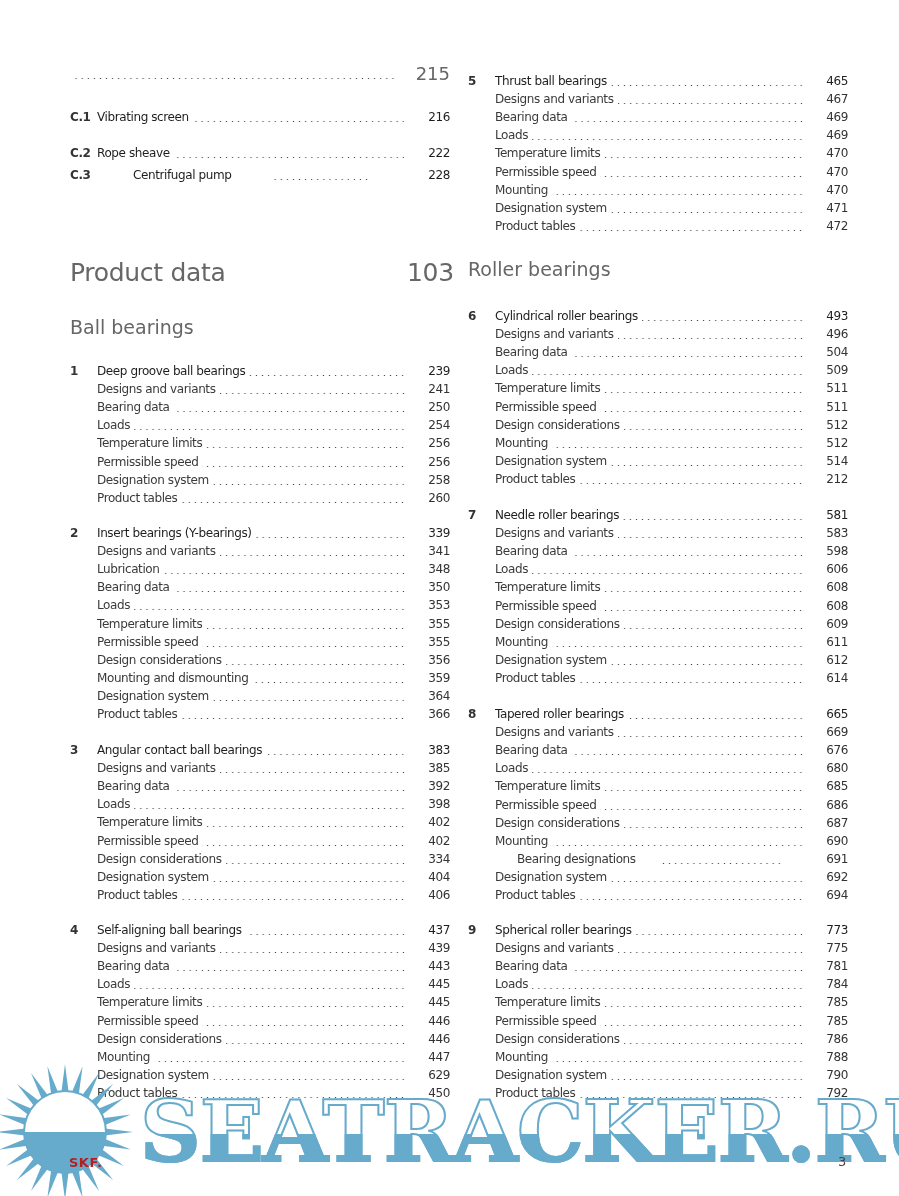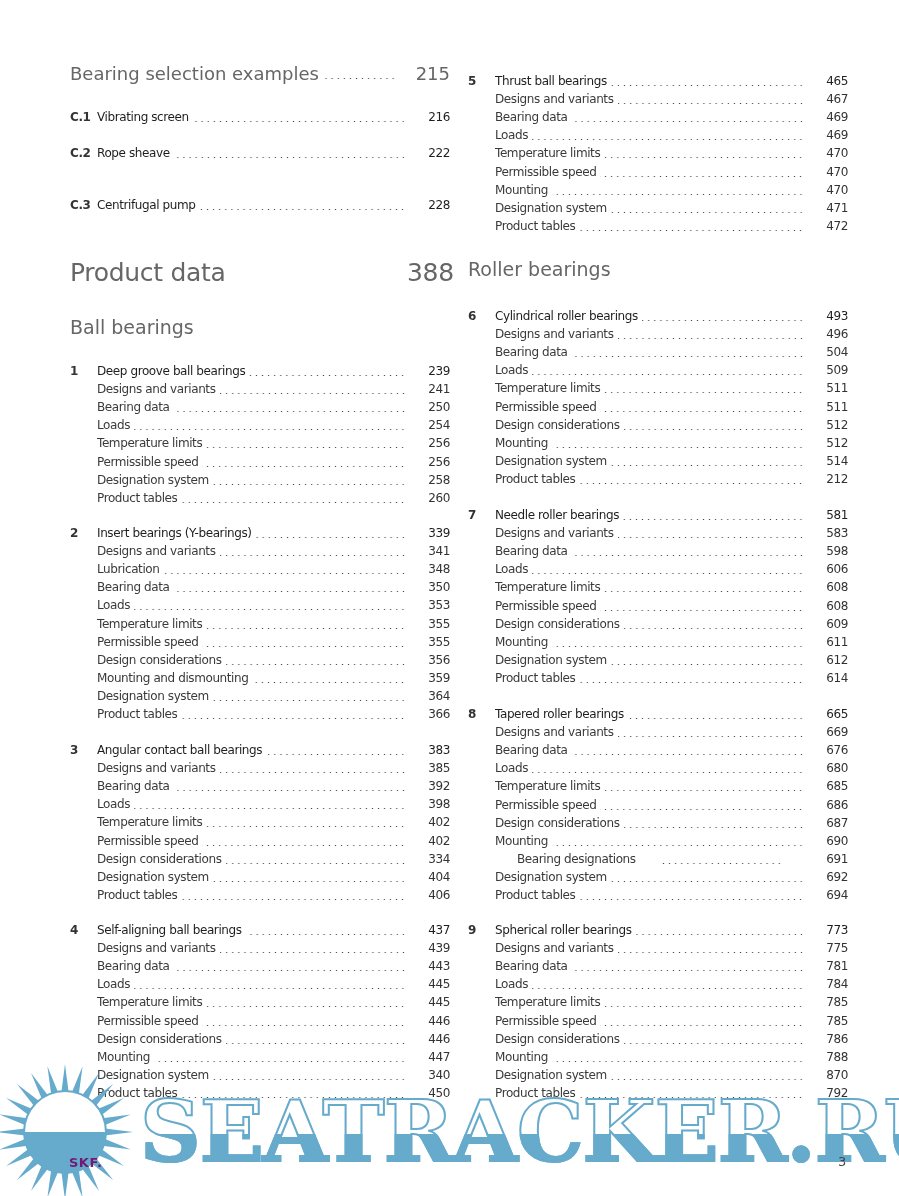--- a/index.html
+++ b/index.html
@@ -26,55 +26,54 @@
   .h-sel { position: absolute; font-size: 18px; color: #666; display: flex; align-items: baseline; width: 380px; white-space: nowrap; }
   .h-sel .leader { top: 0; }
   .h-sel .pg { width: 50px; text-align: right; font-size: 18px; }
 
   .watermark { position: absolute; left: 140px; top: 1090px; font-family: "DejaVu Serif", serif; font-weight: bold;
                font-size: 84px; letter-spacing: -1px; color: transparent;
                background: linear-gradient(to bottom, #ffffff 0%, #ffffff 52%, #66aacc 52%, #66aacc 100%);
                -webkit-background-clip: text; background-clip: text;
                -webkit-text-stroke: 2px #66aacc; line-height: 1; white-space: nowrap; }
   .sun { position: absolute; left: -5px; top: 1062px; width: 140px; height: 140px; }
-  .skf { position: absolute; left: 69px; top: 1155px; font-family: "DejaVu Sans", sans-serif; font-weight: bold; font-size: 13px; color: #701a75; letter-spacing: 0.5px; }
+  .skf { position: absolute; left: 69px; top: 1155px; font-family: "DejaVu Sans", sans-serif; font-weight: bold; font-size: 13px; color: #b91c1c; letter-spacing: 0.5px; }
   .page-number { position: absolute; left: 838px; top: 1154px; font-size: 13px; color: #444; }
 </style>
 </head>
 <body>
 
 <div class="col col-left">
 
   <div class="h-sel" style="left:0; top:63px;">
-    <span>Bearing selection examples</span>
     <span class="leader"></span>
     <span class="pg">215</span>
   </div>
 
   <div class="row chapter" style="top:107px;">
     <span class="num" style="width:27px">C.1</span>
     <span class="label">Vibrating screen</span>
     <span class="leader"></span>
     <span class="page">216</span>
   </div>
   <div class="row chapter" style="top:143px;">
     <span class="num">C.2</span>
     <span class="label">Rope sheave</span>
     <span class="leader"></span>
     <span class="page">222</span>
   </div>
-  <div class="row chapter" style="top:195px;">
+  <div class="row chapter" style="top:165px;gap:36px;">
     <span class="num">C.3</span>
     <span class="label">Centrifugal pump</span>
     <span class="leader"></span>
     <span class="page">228</span>
   </div>
 
   <div class="h-large" style="left:0; top:258px;">Product data</div>
-  <div class="h-large" style="left:337px; top:258px; width:43px; text-align:right;">388</div>
+  <div class="h-large" style="left:337px; top:258px; width:43px; text-align:right;">103</div>
 
   <div class="h-mid" style="left:0; top:316px;">Ball bearings</div>
 
   <div id="ball-list">
       <div class="row chapter" style="top: 361px;">
         <span class="num">1</span>
         <span class="label">Deep groove ball bearings</span>
         <span class="leader"></span>
         <span class="page">239</span>
       </div>
@@ -285,21 +284,21 @@
       <div class="row sub" style="top: 1046.7px;">
         <span class="num"></span>
         <span class="label">Mounting</span>
         <span class="leader"></span>
         <span class="page">447</span>
       </div>
       <div class="row sub" style="top: 1064.8px;">
         <span class="num"></span>
         <span class="label">Designation system</span>
         <span class="leader"></span>
-        <span class="page">340</span>
+        <span class="page">629</span>
       </div>
       <div class="row sub" style="top: 1082.9px;">
         <span class="num"></span>
         <span class="label">Product tables</span>
         <span class="leader"></span>
         <span class="page">450</span>
       </div>
     </div>
 </div>
 
@@ -593,21 +592,21 @@
       <div class="row sub" style="top: 1046.7px;">
         <span class="num"></span>
         <span class="label">Mounting</span>
         <span class="leader"></span>
         <span class="page">788</span>
       </div>
       <div class="row sub" style="top: 1064.8px;">
         <span class="num"></span>
         <span class="label">Designation system</span>
         <span class="leader"></span>
-        <span class="page">870</span>
+        <span class="page">790</span>
       </div>
       <div class="row sub" style="top: 1082.9px;">
         <span class="num"></span>
         <span class="label">Product tables</span>
         <span class="leader"></span>
         <span class="page">792</span>
       </div>
     </div>
 </div>
 

